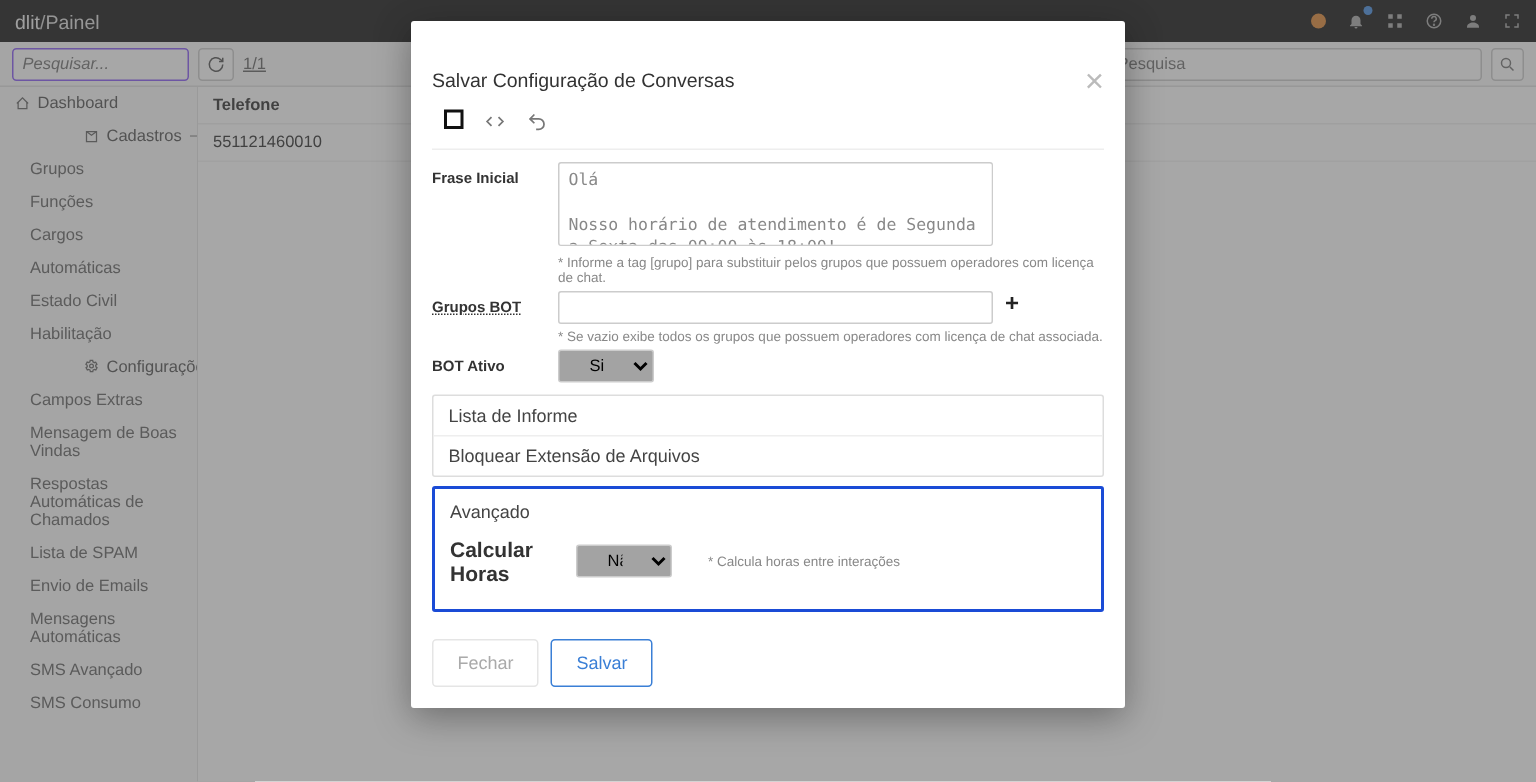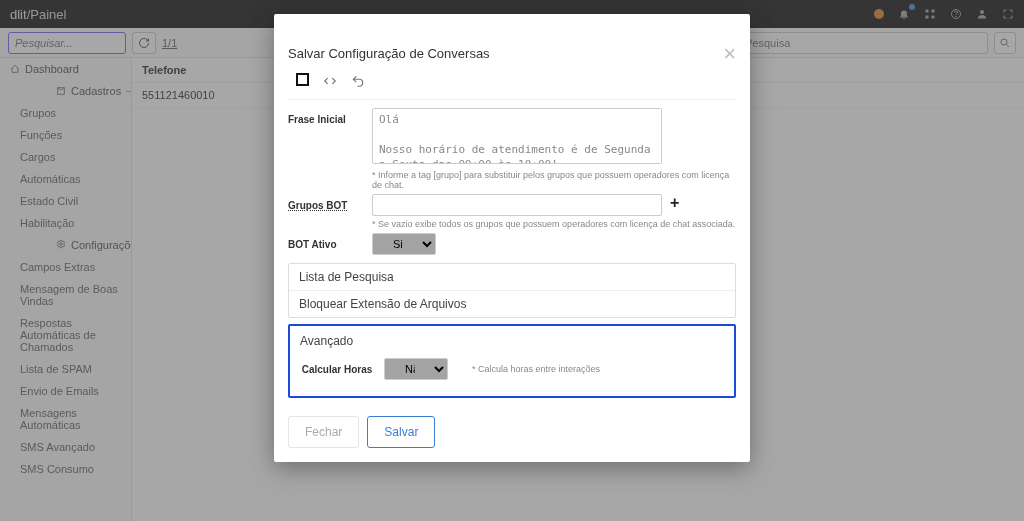--- a/index.html
+++ b/index.html
@@ -223,21 +223,21 @@
   margin-bottom: 18px;
 }
 .adv-title {
   font-size: 12px;
   color:#444;
   margin-bottom: 10px;
 }
 .adv-row {
   display:flex; align-items:center; gap: 10px;
 }
-.adv-label { font-size: 10px; font-weight:bold; color:#333; width: 74px; text-align:center; }
+.adv-label { font-size: 14px; font-weight:bold; color:#333; width: 74px; text-align:left; }
 .adv-hint { font-size: 9px; color:#888; margin-left: 14px; }
 
 .modal-footer {
   display:flex; gap: 8px;
   margin-top: 8px;
 }
 .btn {
   padding: 8px 16px;
   font-size: 12px;
   border-radius: 3px;
@@ -416,21 +416,21 @@
     <div class="field-row">
       <div class="field-label">BOT Ativo</div>
       <div class="field-body">
         <select class="selectbox">
           <option>Sim</option>
         </select>
       </div>
     </div>
 
     <div class="accordion">
-      <div class="acc-hdr">Lista de Pesquisa</div>
+      <div class="acc-hdr">Lista de Informe</div>
       <div class="acc-hdr">Bloquear Extensão de Arquivos</div>
     </div>
 
     <div class="adv-panel">
       <div class="adv-title">Avançado</div>
       <div class="adv-row">
         <div class="adv-label">Calcular Horas</div>
         <select class="selectbox">
           <option>Não</option>
         </select>

